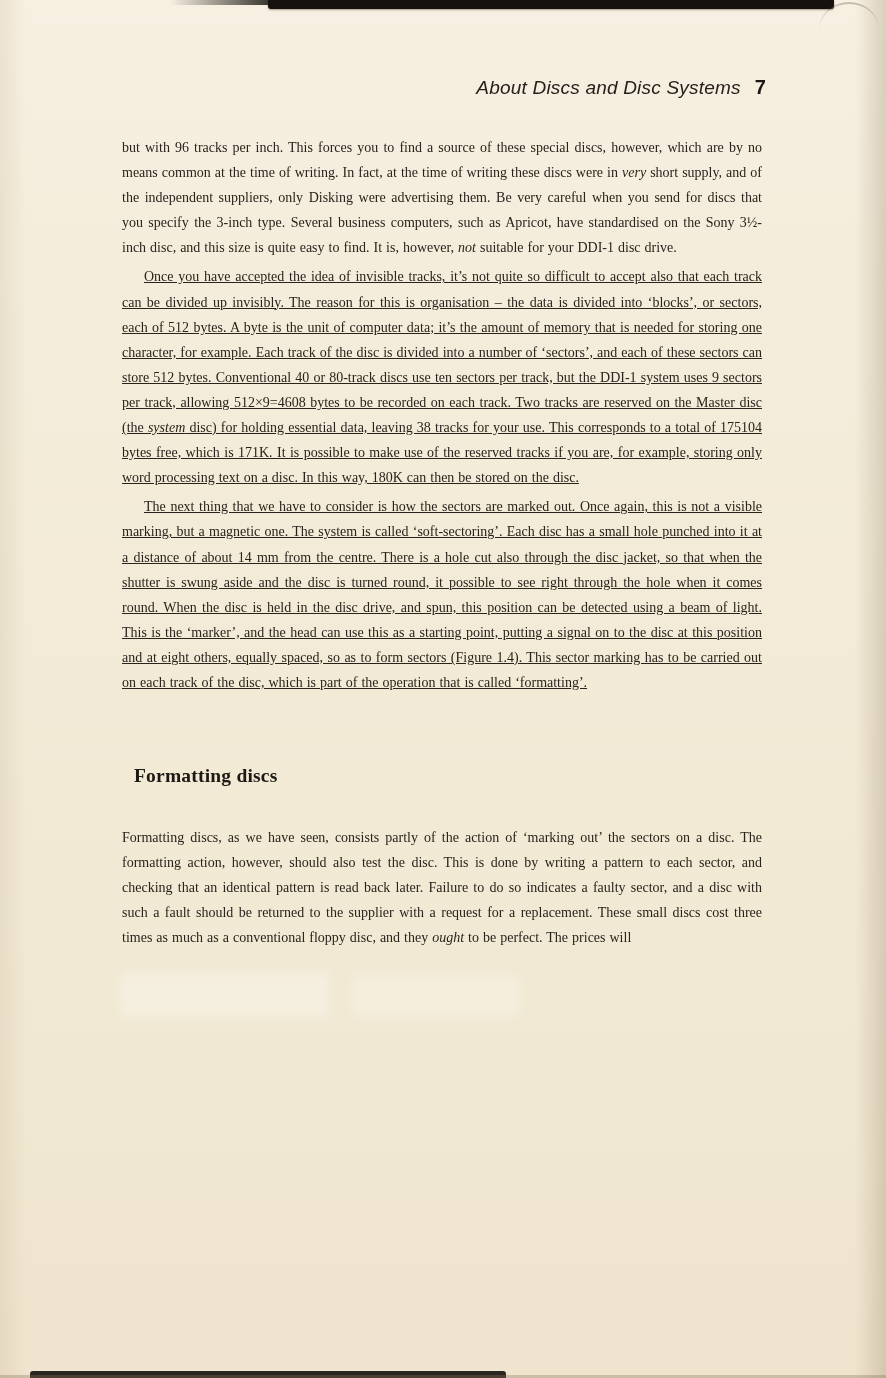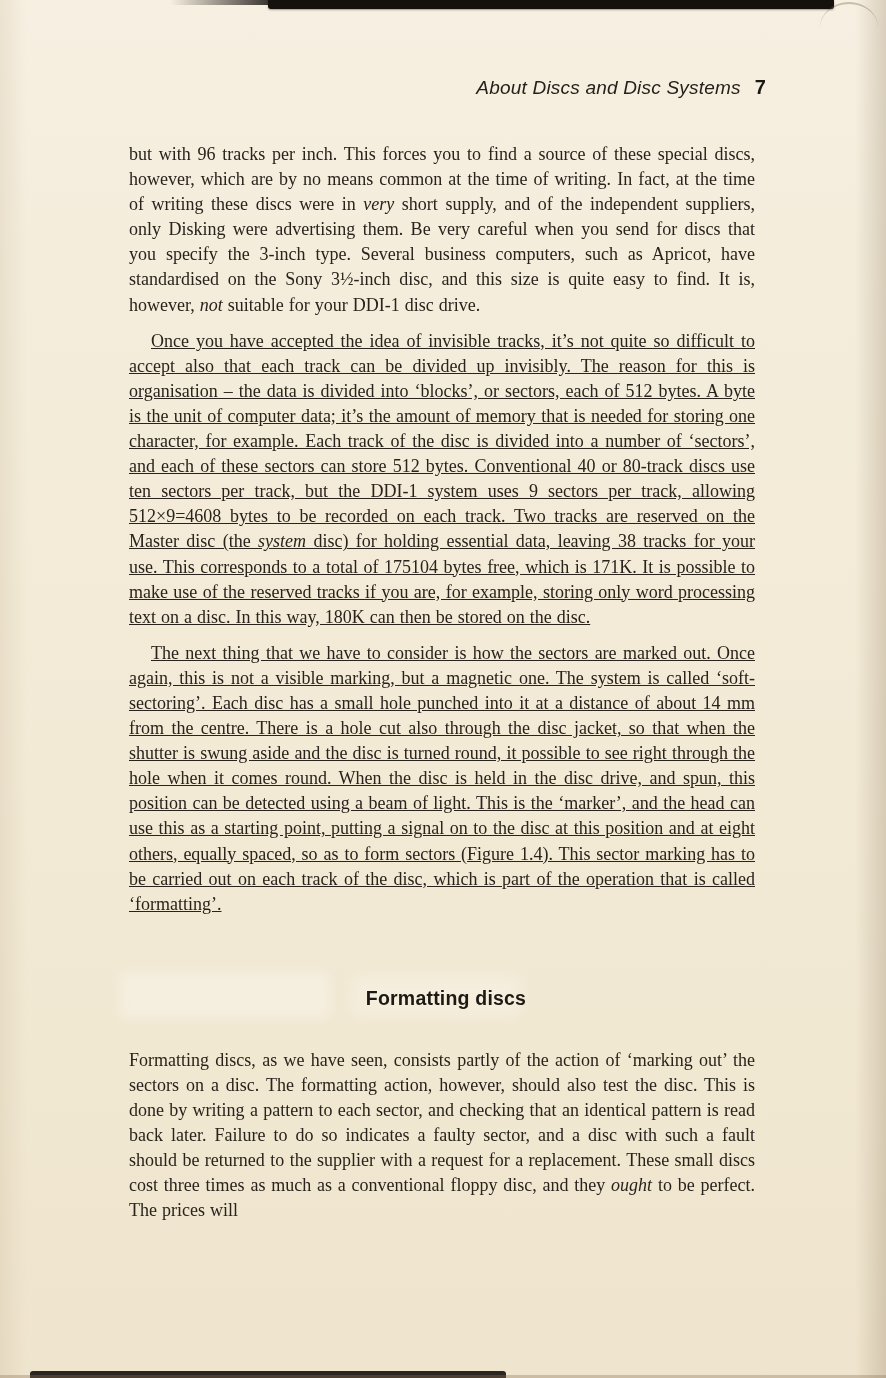--- a/index.html
+++ b/index.html
@@ -69,36 +69,35 @@
     margin-left: 14px;
     color: #1c1813;
   }
   
   .text-column {
     position: absolute;
     left: 118px; top: 131px; width: 648px;
     color: #29231c;
   }
   p.body-par {
-    margin: 11px;
-    font-size: 18px;
+    margin: 4px;
+    font-size: 14px;
     line-height: 25.1px;
     text-align: justify;
     word-spacing: 0.5px;
   }
   p.body-par.indent { text-indent: 22px; text-decoration: underline; }
   .it { font-style: italic; }
   h2.section-heading {
-    margin: 70px 0 38px 8px;
-    font-family: Liberation Sans, sans-serif;
+    margin: 70px 0 38px 16px;
+    font-family: Liberation Serif, serif;
     font-weight: bold;
     font-size: 19.5px;
     letter-spacing: 0.2px;
     color: #1d1914;
-    text-align: center;
   }
 </style>
 </head>
 <body>
 
 <div class="scan">
 
   <div class="bar-top"></div>
   <div class="bar-top-fade"></div>
   <div class="scratch-top-right"></div>

